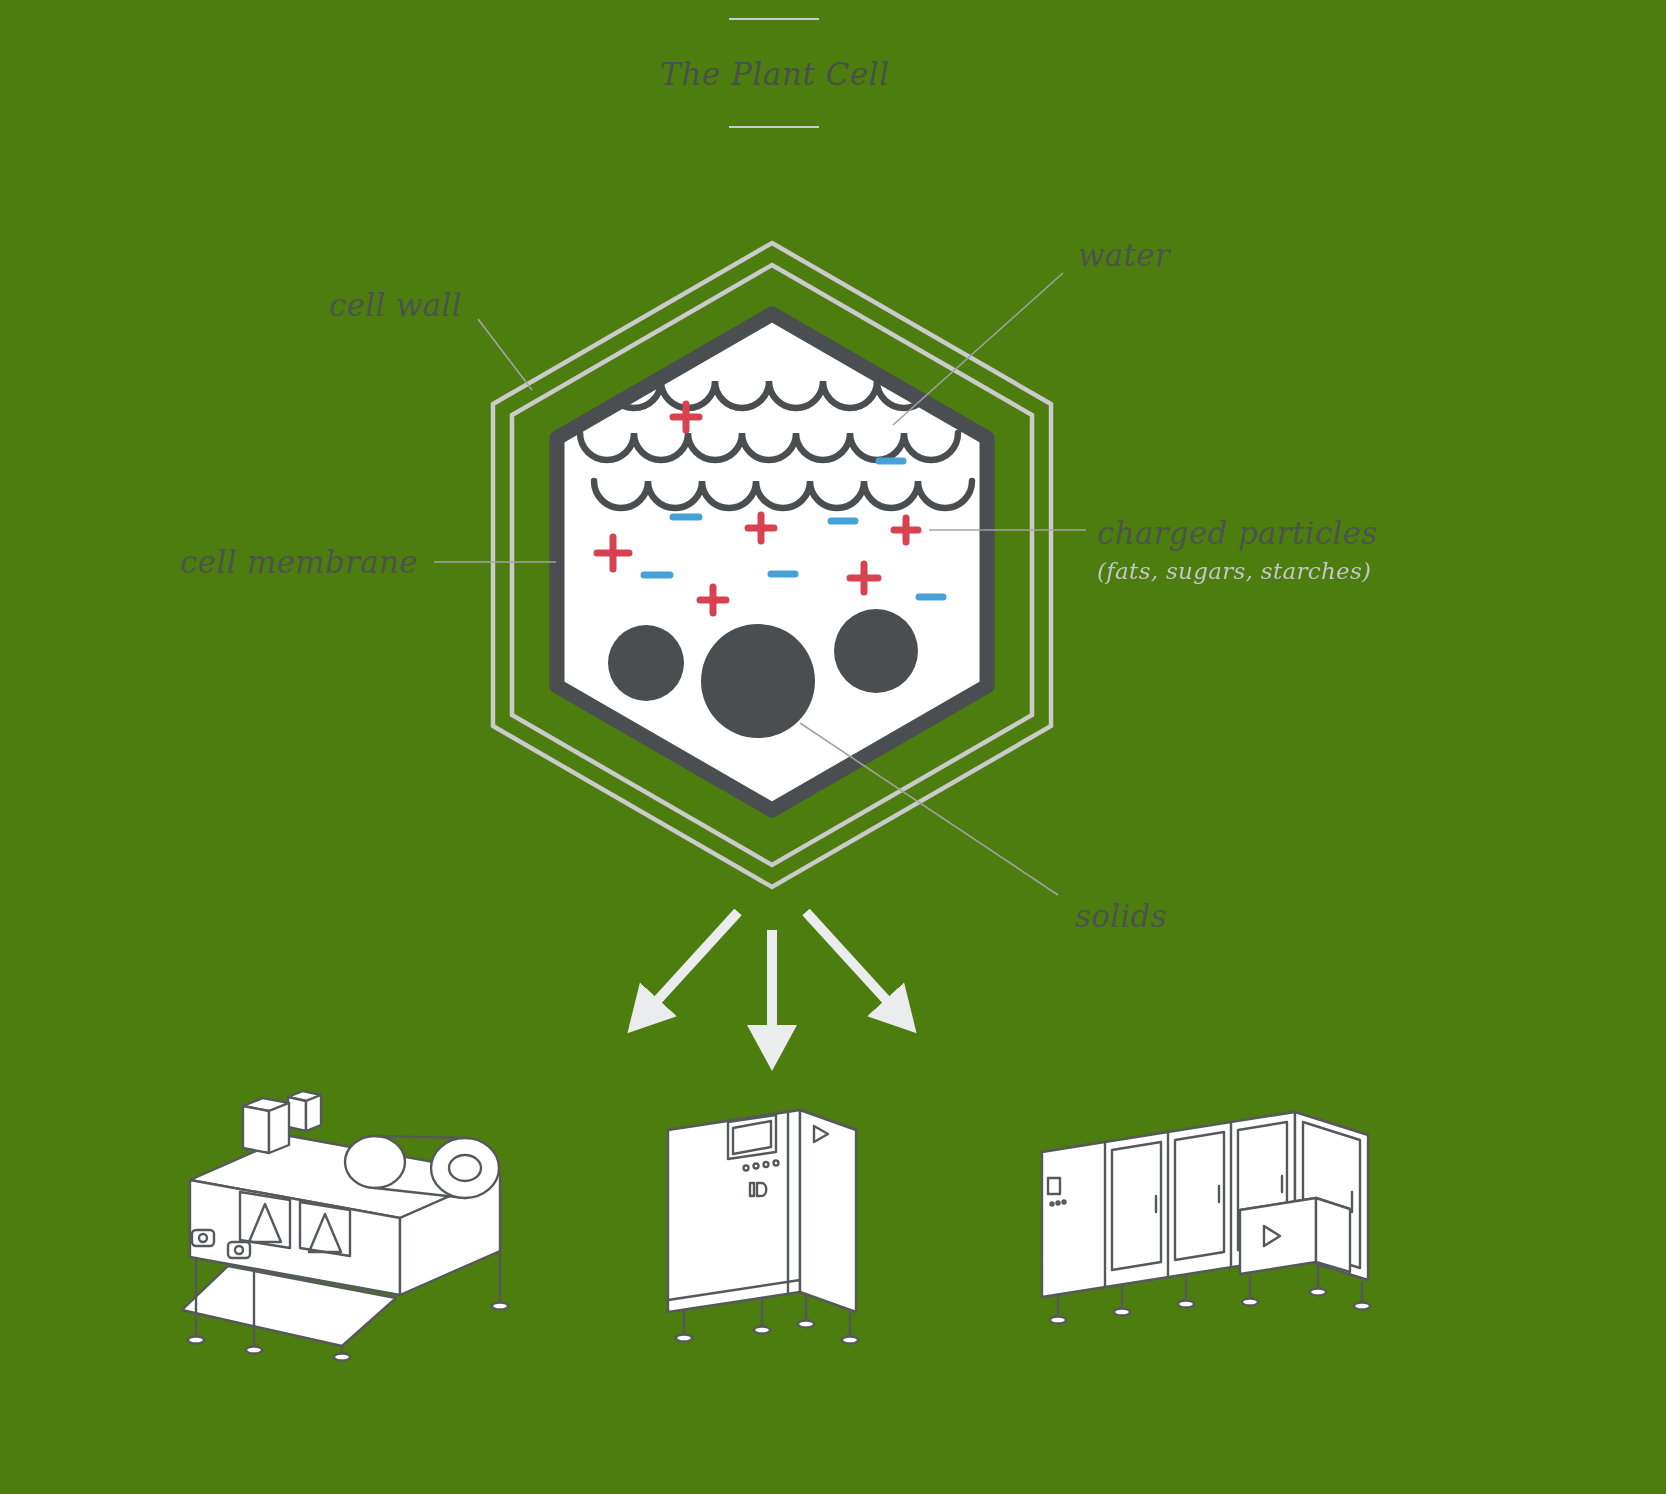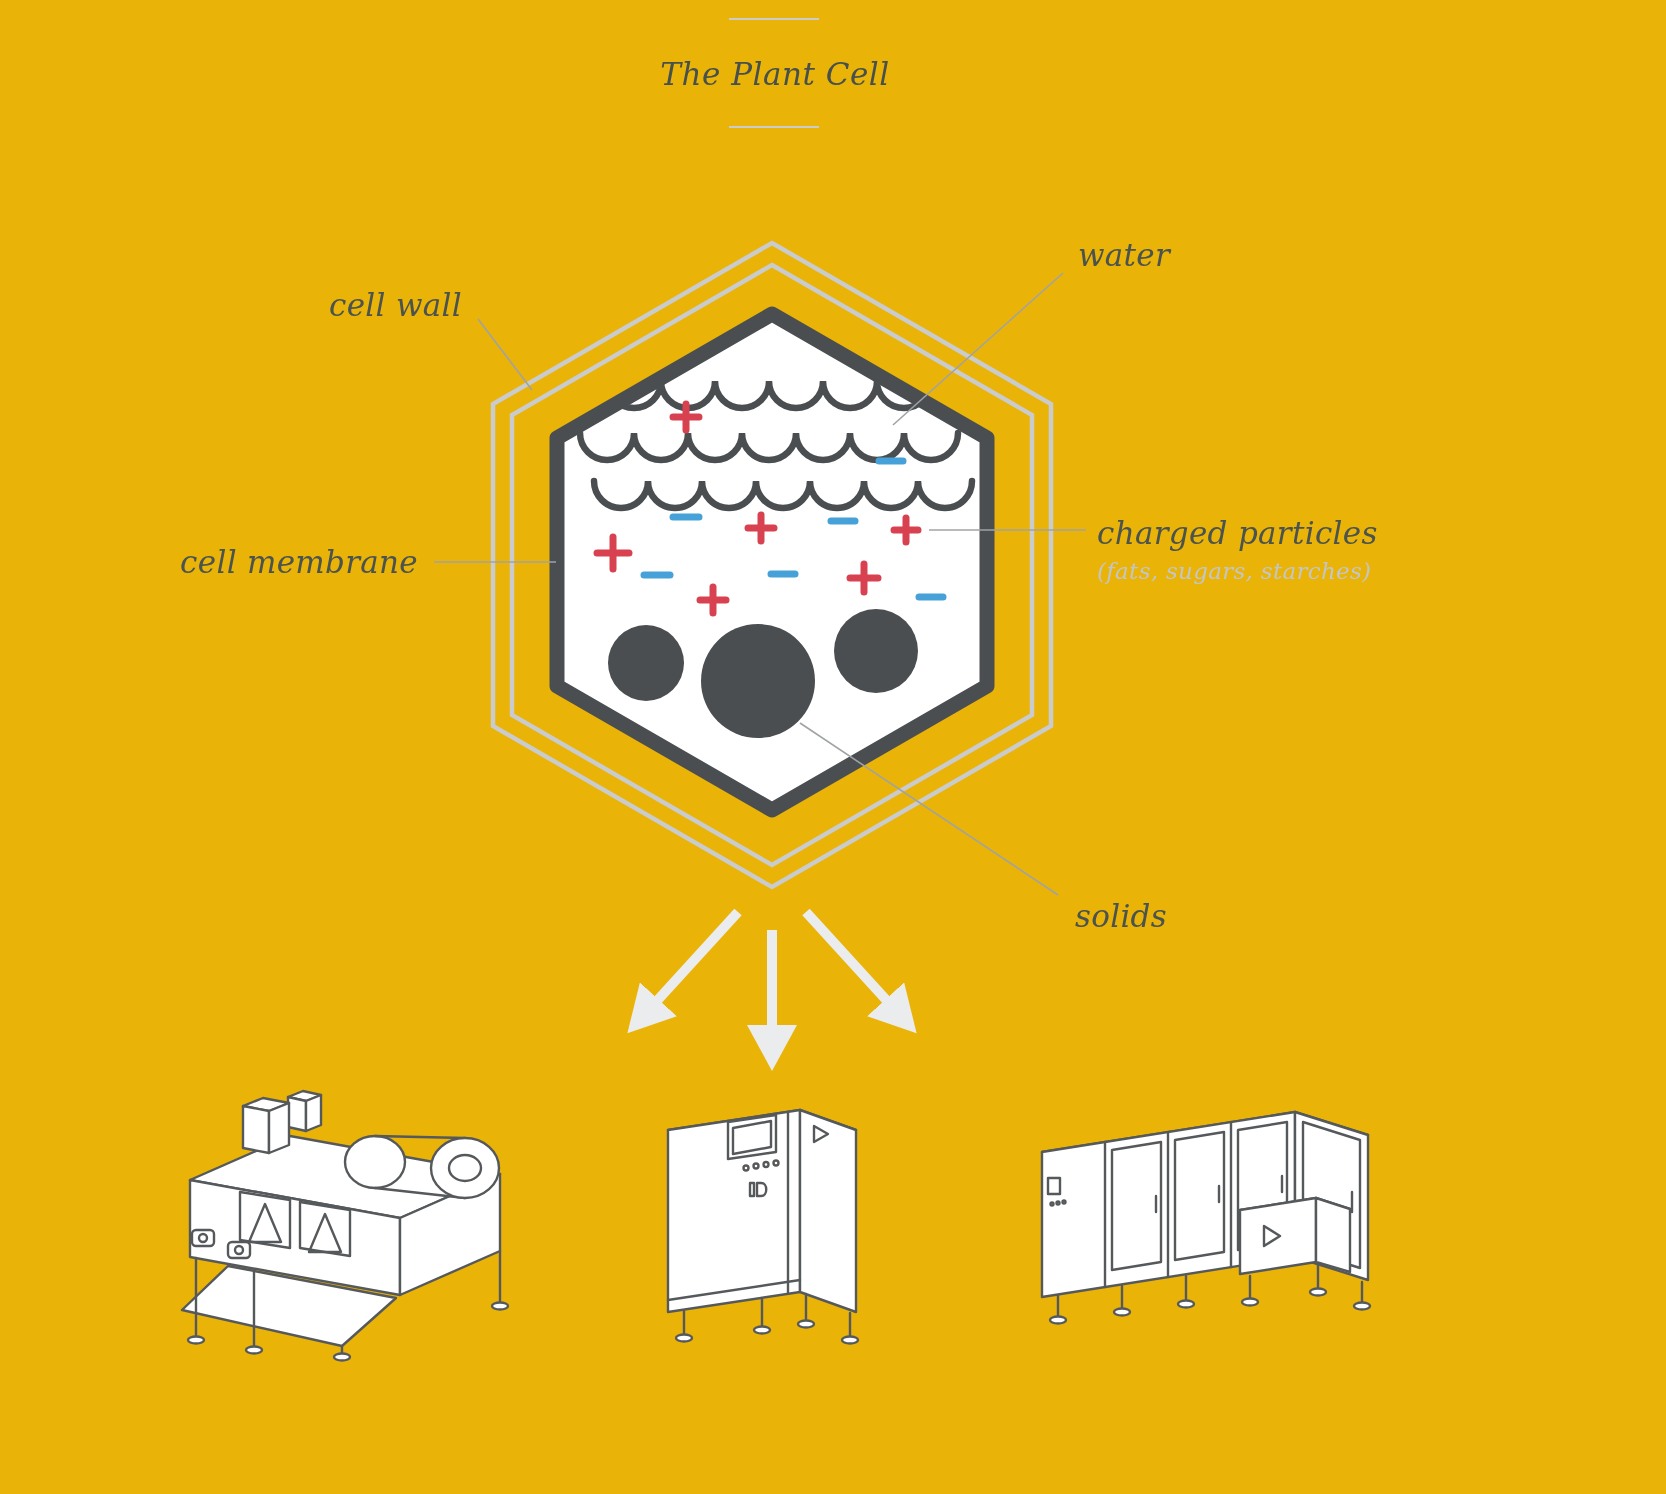--- a/index.html
+++ b/index.html
@@ -1,16 +1,16 @@
 <!DOCTYPE html>
 <html><head>
 <meta charset="utf-8">
 <style>
   html,body{margin:0;padding:0;background:#ffffff;}
-  .page{position:relative;width:1666px;height:1494px;margin:0 auto;background:#eab308;overflow:hidden;}
+  .page{position:relative;width:1666px;height:1494px;margin:0 auto;background:#4d7c0f;overflow:hidden;}
   svg{display:block;}
   text{font-family:"DejaVu Serif","Liberation Serif",serif;}
   .title{font-style:italic;font-size:31px;fill:#47504b;letter-spacing:.5px;}
   .label{font-style:italic;font-size:31px;fill:#4b534f;letter-spacing:.3px;}
   .label-note{font-style:italic;font-size:23px;fill:#c3c6c8;letter-spacing:.3px;}
 </style>
 </head>
 <body>
 
 <div class="page">

